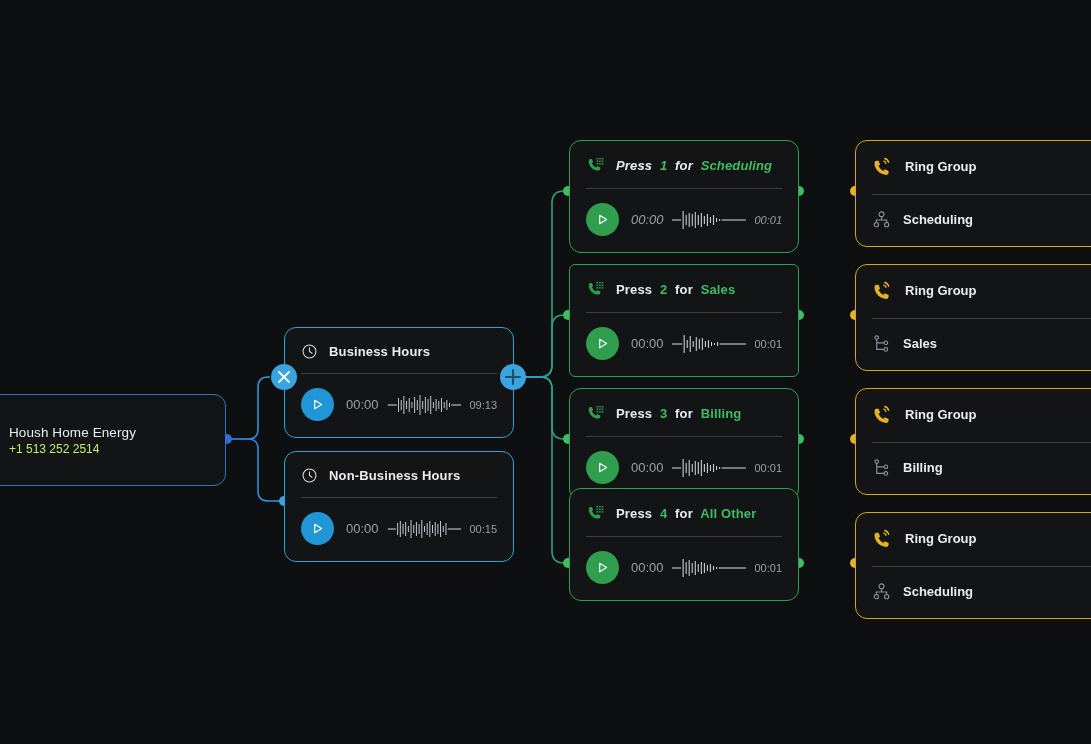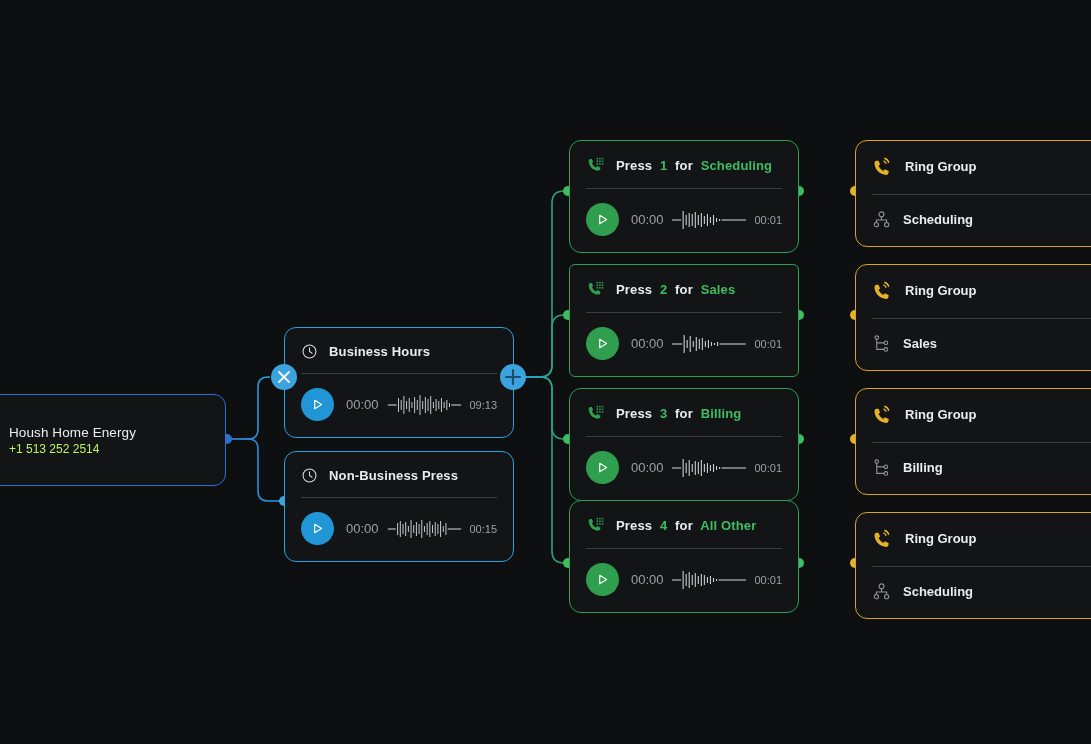--- a/index.html
+++ b/index.html
@@ -172,21 +172,21 @@
       <span class="tend">09:13</span>
     </div>
   </div>
 
   <div class="node card-blue" style="left:284px; top:451px;">
     <div class="card-head">
       <svg width="17" height="17" viewBox="0 0 20 20">
         <circle cx="10" cy="10" r="7.6" fill="none" stroke="#d7dbdf" stroke-width="1.25"></circle>
         <path d="M10 5.6 L10 10 L13 12" fill="none" stroke="#d7dbdf" stroke-width="1.25" stroke-linecap="round"></path>
       </svg>
-      <span class="card-title">Non-Business Press</span>
+      <span class="card-title">Non-Business Hours</span>
     </div>
     <div class="divider"></div>
     <div class="card-body">
       <div class="play blue">
         <svg width="13" height="13" viewBox="0 0 14 14">
           <path d="M4 2.4 L11.4 7 L4 11.6 Z" fill="none" stroke="#ffffff" stroke-width="1.25" stroke-linejoin="round"></path>
         </svg>
       </div>
       <span class="tstart">00:00</span>
       <svg class="wave" viewBox="0 0 86 24" preserveAspectRatio="none">
@@ -211,21 +211,21 @@
           <line x1="61" y1="4" x2="61" y2="20"></line>
             <line x1="64" y1="9" x2="64" y2="15"></line>
           <line x1="67" y1="6" x2="67" y2="18"></line>
           <line x1="69" y1="12" x2="84" y2="12"></line>
         </g>
       </svg>
       <span class="tend">00:15</span>
     </div>
   </div>
 
-  <div class="node card-green" style="left:569px; top:140px;">
+  <div class="node card-green" style="left:569px; top:140px;font-style:italic;">
     <div class="card-head">
       <svg width="19" height="19" viewBox="0 0 22 22">
         <path d="M3.2 5.4 a2 2 0 0 1 2 -2 h1.6 l1.5 3.6 l-1.5 1.4 a10 10 0 0 0 4.8 4.8 l1.4 -1.5 l3.6 1.5 v1.6 a2 2 0 0 1 -2 2 C8 17 3.2 12 3.2 5.4 z" fill="#2f9e4f"></path>
         <g fill="#2f9e4f">
           <rect x="12.2" y="2.2" width="1.8" height="1.8"></rect>
             <rect x="15.2" y="2.2" width="1.8" height="1.8"></rect>
             <rect x="18.2" y="2.2" width="1.8" height="1.8"></rect>
           <rect x="12.2" y="5.2" width="1.8" height="1.8"></rect>
             <rect x="15.2" y="5.2" width="1.8" height="1.8"></rect>
             <rect x="18.2" y="5.2" width="1.8" height="1.8"></rect>
@@ -372,21 +372,21 @@
           <line x1="42" y1="8" x2="42" y2="16"></line>
             <line x1="45" y1="10" x2="45" y2="14"></line>
           <line x1="48" y1="11" x2="48" y2="13"></line>
           <line x1="50" y1="12" x2="74" y2="12"></line>
         </g>
       </svg>
       <span class="tend">00:01</span>
     </div>
   </div>
 
-  <div class="node card-green" style="left:569px; top:500px;border-radius:12px;">
+  <div class="node card-green" style="left:569px; top:488px;border-radius:12px;">
     <div class="card-head">
       <svg width="19" height="19" viewBox="0 0 22 22">
         <path d="M3.2 5.4 a2 2 0 0 1 2 -2 h1.6 l1.5 3.6 l-1.5 1.4 a10 10 0 0 0 4.8 4.8 l1.4 -1.5 l3.6 1.5 v1.6 a2 2 0 0 1 -2 2 C8 17 3.2 12 3.2 5.4 z" fill="#2f9e4f"></path>
         <g fill="#2f9e4f">
           <rect x="12.2" y="2.2" width="1.8" height="1.8"></rect>
             <rect x="15.2" y="2.2" width="1.8" height="1.8"></rect>
             <rect x="18.2" y="2.2" width="1.8" height="1.8"></rect>
           <rect x="12.2" y="5.2" width="1.8" height="1.8"></rect>
             <rect x="15.2" y="5.2" width="1.8" height="1.8"></rect>
             <rect x="18.2" y="5.2" width="1.8" height="1.8"></rect>

